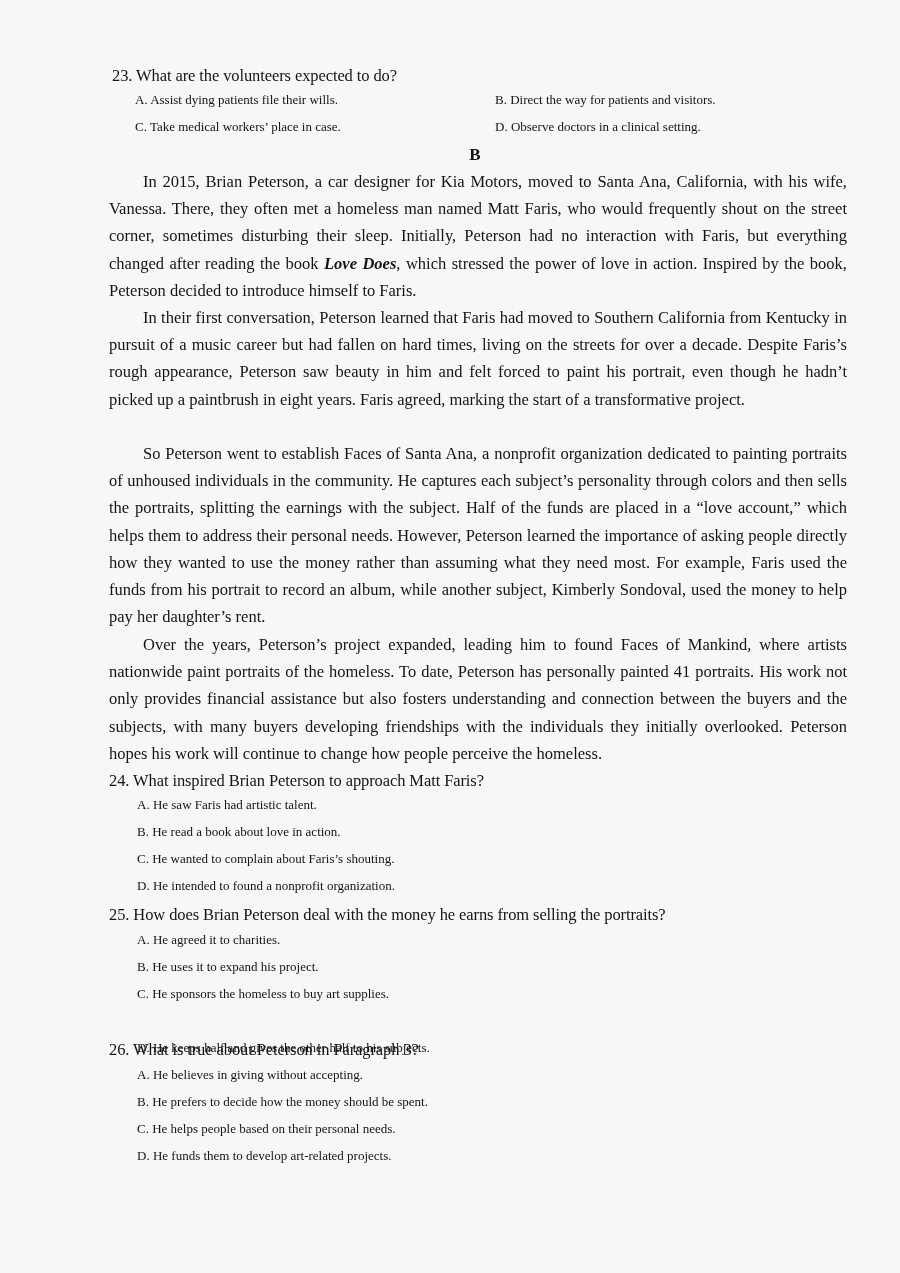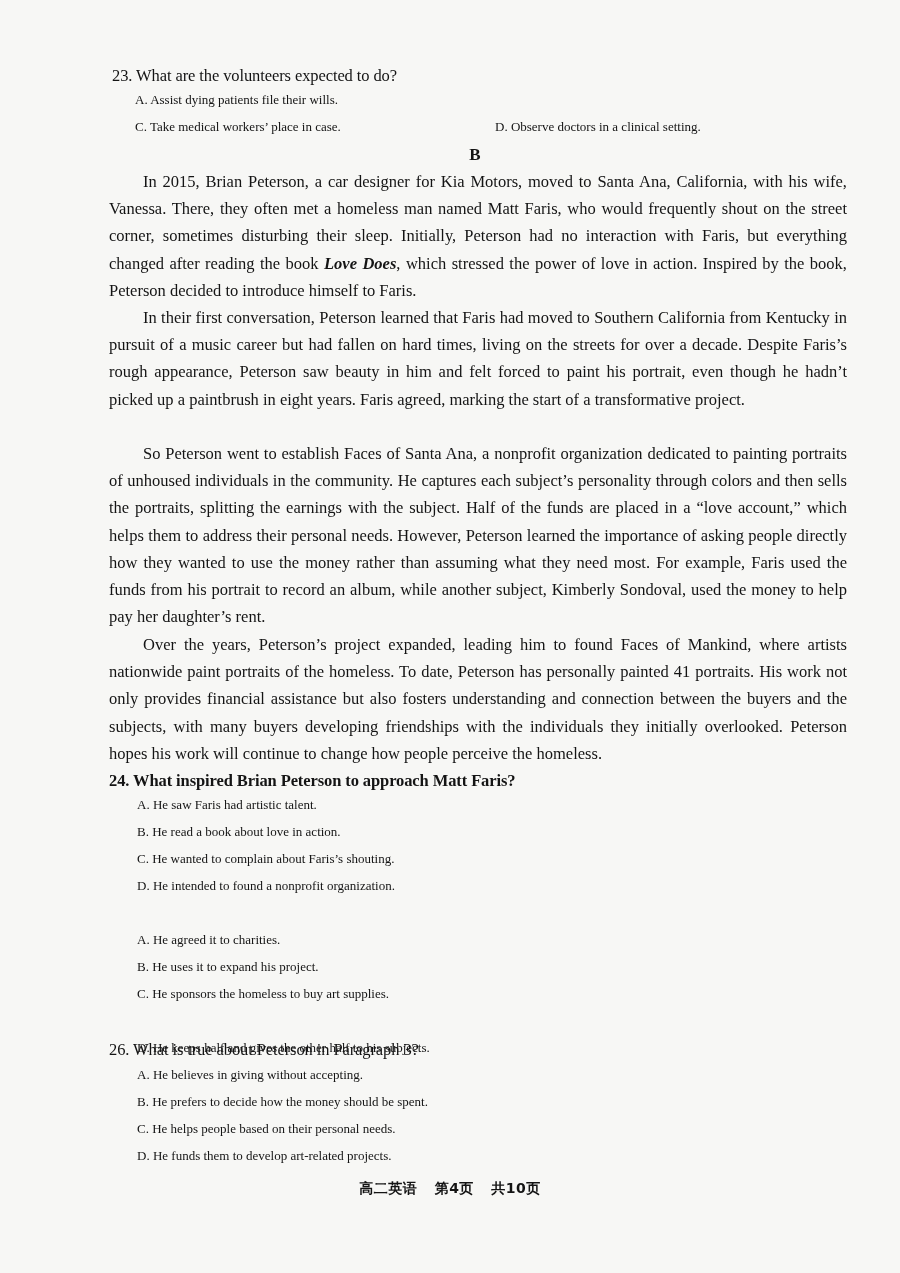--- a/index.html
+++ b/index.html
@@ -60,49 +60,46 @@
 </head>
 <body>
 
 <div class="page">
 
   <div class="q-line" style="left:112px; top:66px;">
     <span>23.</span>
     <span>What are the volunteers expected to do?</span>
   </div>
   <div class="opt" style="left:135px; top:92px;">A. Assist dying patients file their wills.</div>
+  <div class="opt" style="left:495px; top:92px;">B. Direct the way for patients and visitors.</div>
   <div class="opt" style="left:135px; top:119px;">C. Take medical workers’ place in case.</div>
   <div class="opt" style="left:495px; top:119px;">D. Observe doctors in a clinical setting.</div>
 
   <div class="section-title" style="top:145px;">B</div>
 
   <p class="para" style="top:168px; margin:0;"><span>In 2015, Brian Peterson, a car designer for Kia Motors, moved to Santa Ana, California, with his wife, Vanessa. There, they often met a homeless man named Matt Faris, who would frequently shout on the street corner, sometimes disturbing their sleep. Initially, Peterson had no interaction with Faris, but everything changed after reading the book </span><em>Love Does</em><span>, which stressed the power of love in action. Inspired by the book, Peterson decided to introduce himself to Faris.</span></p>
 
   <p class="para" style="top:304px; margin:0;">In their first conversation, Peterson learned that Faris had moved to Southern California from Kentucky in pursuit of a music career but had fallen on hard times, living on the streets for over a decade. Despite Faris’s rough appearance, Peterson saw beauty in him and felt forced to paint his portrait, even though he hadn’t picked up a paintbrush in eight years. Faris agreed, marking the start of a transformative project.</p>
 
   <p class="para" style="top:440px; margin:0;">So Peterson went to establish Faces of Santa Ana, a nonprofit organization dedicated to painting portraits of unhoused individuals in the community. He captures each subject’s personality through colors and then sells the portraits, splitting the earnings with the subject. Half of the funds are placed in a “love account,” which helps them to address their personal needs. However, Peterson learned the importance of asking people directly how they wanted to use the money rather than assuming what they need most. For example, Faris used the funds from his portrait to record an album, while another subject, Kimberly Sondoval, used the money to help pay her daughter’s rent.</p>
 
   <p class="para" style="top:631px; margin:0;">Over the years, Peterson’s project expanded, leading him to found Faces of Mankind, where artists nationwide paint portraits of the homeless. To date, Peterson has personally painted 41 portraits. His work not only provides financial assistance but also fosters understanding and connection between the buyers and the subjects, with many buyers developing friendships with the individuals they initially overlooked. Peterson hopes his work will continue to change how people perceive the homeless.</p>
 
-  <div class="q-line" style="left:109px; top:771px;font-weight:bold;">24. What inspired Brian Peterson to approach Matt Faris?</div>
+  <div class="q-line" style="left:109px; top:771px;">24. What inspired Brian Peterson to approach Matt Faris?</div>
   <div class="opt" style="left:137px; top:797px;">A. He saw Faris had artistic talent.</div>
   <div class="opt" style="left:137px; top:824px;">B. He read a book about love in action.</div>
   <div class="opt" style="left:137px; top:878px;">D. He intended to found a nonprofit organization.</div>
   <div class="opt" style="left:137px; top:851px;">C. He wanted to complain about Faris’s shouting.</div>
 
+  <div class="q-line" style="left:109px; top:905px;">25. How does Brian Peterson deal with the money he earns from selling the portraits?</div>
   <div class="opt" style="left:137px; top:932px;">A. He agreed it to charities.</div>
   <div class="opt" style="left:137px; top:959px;">B. He uses it to expand his project.</div>
   <div class="opt" style="left:137px; top:986px;">C. He sponsors the homeless to buy art supplies.</div>
   <div class="opt" style="left:137px; top:1013px;margin-top:27px;">D. He keeps half and gives the other half to his subjects.</div>
 
   <div class="q-line" style="left:109px; top:1040px;">26. What is true about Peterson in Paragraph 3?</div>
   <div class="opt" style="left:137px; top:1067px;">A. He believes in giving without accepting.</div>
   <div class="opt" style="left:137px; top:1094px;">B. He prefers to decide how the money should be spent.</div>
   <div class="opt" style="left:137px; top:1121px;">C. He helps people based on their personal needs.</div>
   <div class="opt" style="left:137px; top:1148px;">D. He funds them to develop art-related projects.</div>
 
-  <div class="footer">
-    <span>高二英语</span>
-    <span>第4页</span>
-    <span>共10页</span>
-  </div>
 
 </div>
 
 </body></html>

